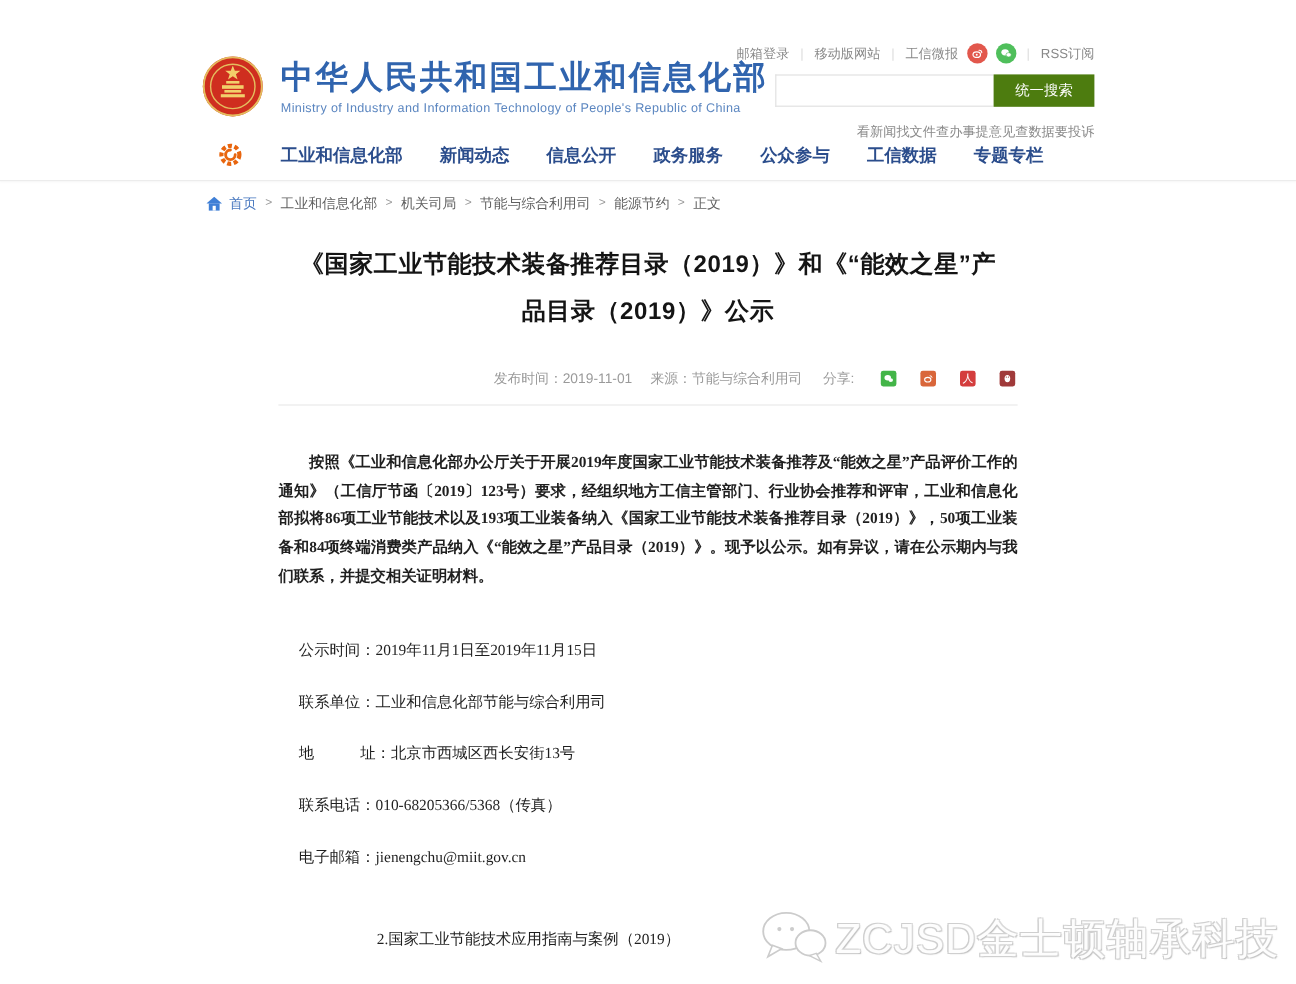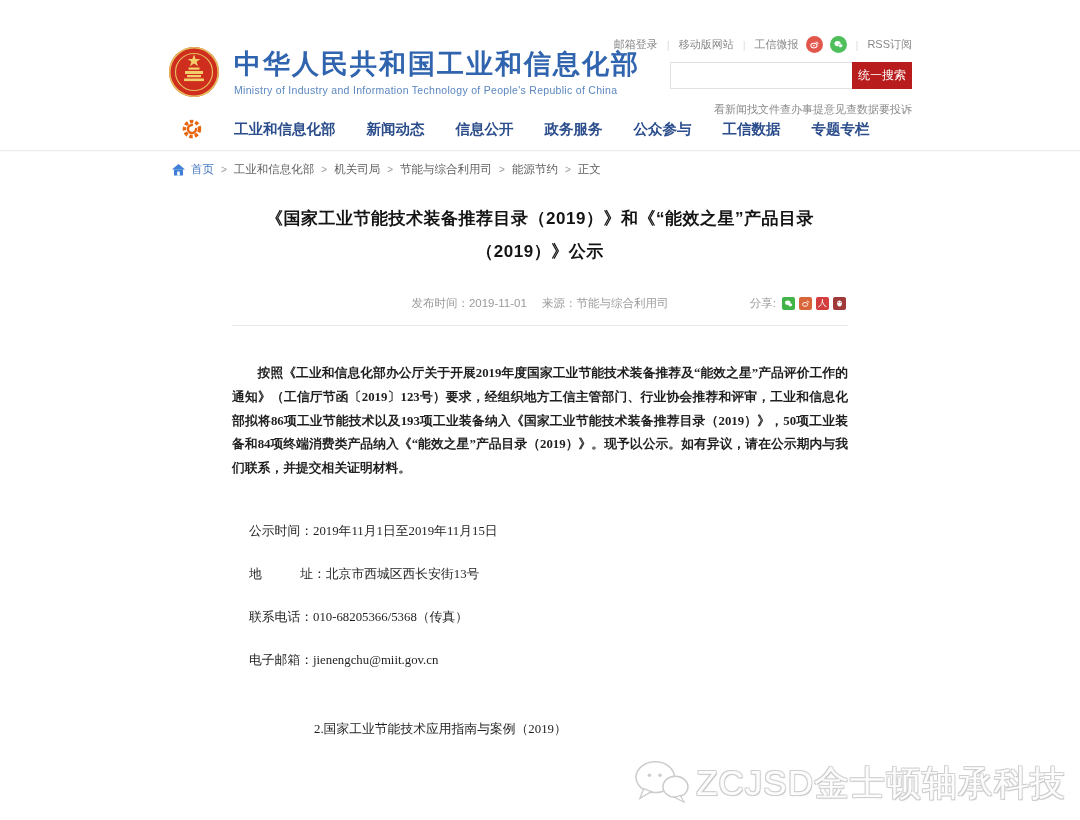--- a/index.html
+++ b/index.html
@@ -18,21 +18,21 @@
   .brand-title { font-size:27px; font-weight:bold; color:#3064ae; letter-spacing:2px; line-height:1.2; }
   .brand-sub { font-size:10.5px; color:#5b86c0; margin-top:4px; letter-spacing:0.3px; }
 
   .utility { position:absolute; right:0; top:8px; display:flex; align-items:center; font-size:11px; color:#888; }
   .utility a { color:#888; text-decoration:none; cursor:pointer; }
   .u-sep { color:#ddd; margin:0 9px; }
   .mini-circle { width:17px; height:17px; border-radius:50%; display:inline-flex; align-items:center; justify-content:center; margin-left:7px; vertical-align:middle; }
 
   .searchbar { position:absolute; right:0; top:34px; display:flex; }
   .search-input { width:182px; height:27px; border:1px solid #e2e2e2; border-right:none; outline:none; padding:0 8px; font-size:12px; }
-  .search-btn { width:60px; height:27px; border:none; background:#b91c1c; color:#fff; font-size:12px; cursor:pointer; font-family:inherit; }
+  .search-btn { width:84px; height:27px; border:none; background:#4d7c0f; color:#fff; font-size:12px; cursor:pointer; font-family:inherit; }
 
   .quicklinks { position:absolute; right:0; top:74px; display:flex; font-size:11px; color:#8a8a8a; }
   .quicklinks span { cursor:pointer; }
 
   
   .nav { position:absolute; left:0; top:90px; width:100%; display:flex; align-items:center; gap:31px; padding-left:13px; }
   .nav-gear { width:22px; height:22px; }
   .nav-item { font-size:14.5px; font-weight:bold; color:#2b4d8c; cursor:pointer; white-space:nowrap; }
 
   .page-divider { width:1080px; height:1px; background:#ececec; box-shadow:0 1px 2px rgba(0,0,0,0.04); }
@@ -41,25 +41,25 @@
   .breadcrumb-row { padding:11px 0 9px 4px; display:flex; align-items:center; font-size:11.5px; color:#5f5f5f; }
   .crumb { cursor:pointer; }
   .crumb-sep { margin:0 7px; color:#999; font-size:10px; }
   .home-icon { width:13px; height:12px; margin-right:6px; }
   .home-label { color:#4a79c0; cursor:pointer; }
 
   
   .article { padding:0 64px; margin-top:16px; }
   .article-title {
     max-width:600px; margin:0 auto; text-align:center;
-    font-size:17px; font-weight:bold; color:#141414; line-height:1.95; letter-spacing:0.5px;
+    font-size:20px; font-weight:bold; color:#141414; line-height:1.95; letter-spacing:0.5px;
   }
   .meta-row { position:relative; text-align:center; margin-top:28px; font-size:11.5px; color:#9a9a9a; height:16px; }
   .meta-row .meta-text span { margin:0 6px; }
-  .share-box { position:absolute; right:2px; top:0; display:flex; align-items:center; gap:4px; }
+  .share-box { position:absolute; right:2px; top:0; display:flex; align-items:center; gap:20px; }
   .share-label { font-size:11.5px; color:#9a9a9a; margin-right:2px; }
   .share-ic { width:13px; height:13px; border-radius:2px; display:inline-flex; align-items:center; justify-content:center; cursor:pointer; color:#fff; font-size:9px; line-height:1; }
   .meta-divider { border-bottom:1px solid #e9e9e9; margin-top:13px; }
 
   .serif { font-family:"Liberation Serif", serif; }
   .body-para {
     margin-top:36px; font-size:12.8px; line-height:1.85; color:#1f1f1f;
     text-indent:2em; text-align:justify;font-weight:bold;
   }
   .info-line { font-size:12.8px; color:#1f1f1f; padding-left:17px; }
@@ -219,20 +219,21 @@
         </span>
       </span>
     </div>
 
     <div class="meta-divider"></div>
 
     <p class="body-para serif">按照《工业和信息化部办公厅关于开展2019年度国家工业节能技术装备推荐及“能效之星”产品评价工作的通知》（工信厅节函〔2019〕123号）要求，经组织地方工信主管部门、行业协会推荐和评审，工业和信息化部拟将86项工业节能技术以及193项工业装备纳入《国家工业节能技术装备推荐目录（2019）》，50项工业装备和84项终端消费类产品纳入《“能效之星”产品目录（2019）》。现予以公示。如有异议，请在公示期内与我们联系，并提交相关证明材料。</p>
 
     <div class="info-line serif notice-period">公示时间：2019年11月1日至2019年11月15日</div>
 
+    <div class="info-line serif contact-first">联系单位：工业和信息化部节能与综合利用司</div>
     <div class="info-line serif">地　　　址：北京市西城区西长安街13号</div>
     <div class="info-line serif">联系电话：010-68205366/5368（传真）</div>
     <div class="info-line serif">电子邮箱：jienengchu@miit.gov.cn</div>
 
     <div class="attach-block">
       <div class="attach-item serif">2.国家工业节能技术应用指南与案例（2019）</div>
 
     </div>
 
   </div>

